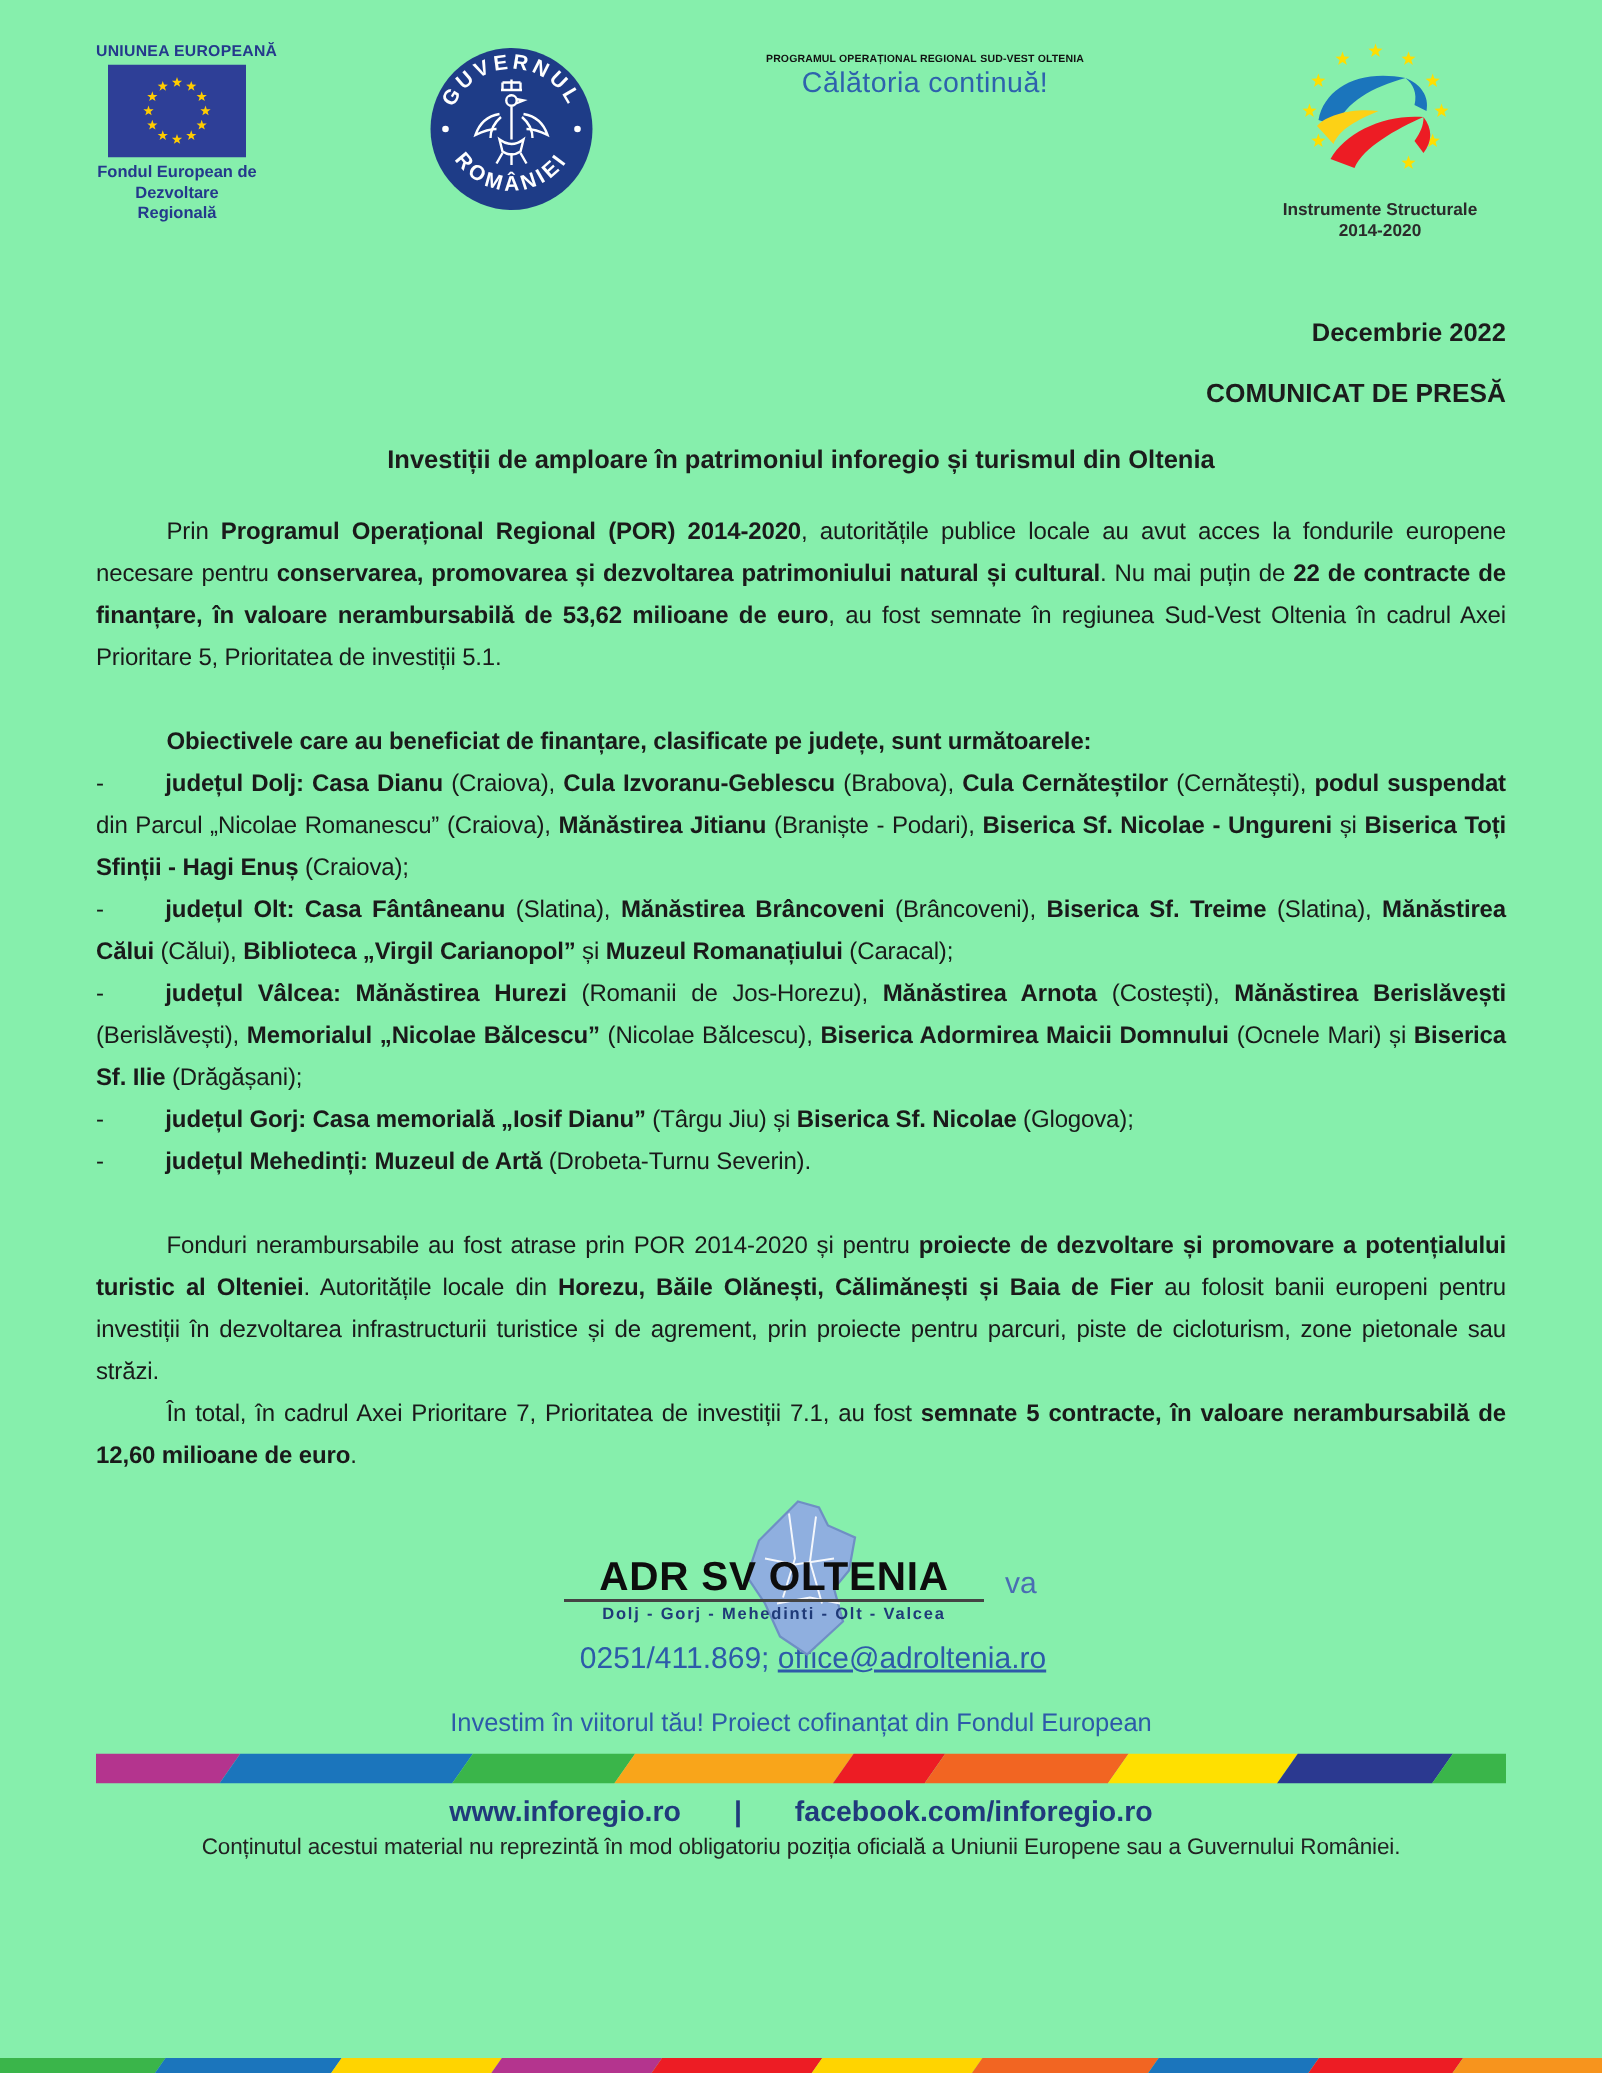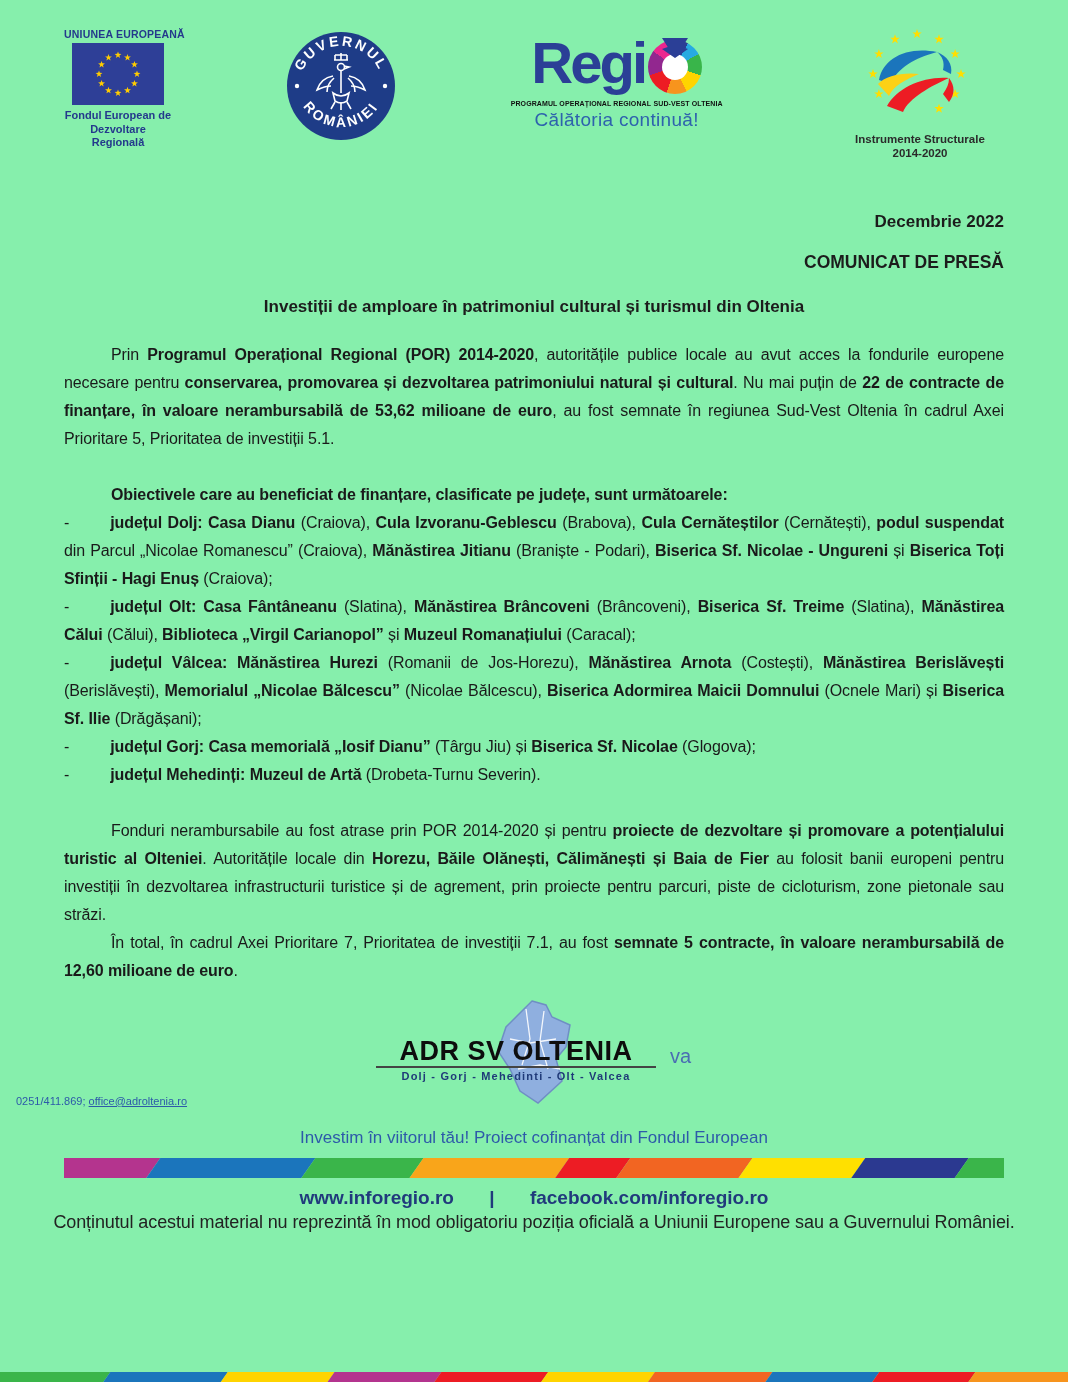--- a/index.html
+++ b/index.html
@@ -50,28 +50,28 @@
 
   
   .adr-block { position:relative; width:320px; margin:16px auto 0 auto; height:82px; }
   .adr-map { position:absolute; left:108px; top:-2px; z-index:0; }
   .adr-text { position:absolute; left:0; top:36px; z-index:1; width:284px; text-align:center; }
   .adr-title { font-size:27px; font-weight:bold; color:#0d0d0d; letter-spacing:0.5px; line-height:28px; }
   .adr-rule { height:2px; background:#444; margin:1px 2px 2px 2px; }
   .adr-counties { font-size:11px; font-weight:bold; color:#1f3a78; letter-spacing:1.2px; }
   .adr-fragment { position:absolute; left:296px; top:44px; z-index:0; color:#4a6db3; font-size:20px; }
 
-  .phone-line { margin-top:12px; text-align:left; font-size:11px; color:#2d5aa9;padding-left:16px; }
+  .phone-line { margin-top:12px; text-align:center; font-size:20px; color:#2d5aa9;padding-left:16px; }
   .phone-line .underline { text-decoration:underline; }
   .cofinance { margin-top:18px; text-align:center; font-size:17px; line-height:25px; color:#2d5aa9; }
 
   .bar-top { display:block; margin:8px auto 0 auto; }
   .web-line { margin-top:9px; text-align:center; font-weight:bold; font-size:19px; color:#203a7c; }
   .web-line .sep { padding:0 30px; }
-  .disclaimer { margin-top:3px; text-align:center; font-size:18px; color:#222; letter-spacing:-0.1px; }
+  .disclaimer { margin-top:3px; text-align:center; font-size:15px; color:#222; letter-spacing:-0.1px; }
 
   .bar-bottom { position:absolute; left:0; bottom:0; }
 </style>
 </head>
 <body>
 
 <div class="page">
 
   <div class="logo-row">
 
@@ -123,27 +123,20 @@
           <path d="M64,46 q12,2 16,14 q-8,-4 -14,-4"></path>
           <path d="M49,48 q-7,6 -7,14"></path>
           <path d="M63,48 q7,6 7,14"></path>
           <path d="M48,63 q8,6 16,0 l-2,8 q-6,4 -12,0 z"></path>
           <path d="M50,72 l-4,7 M62,72 l4,7 M56,72 v8"></path>
         </g>
       </svg>
     </div>
 
     <div class="regio-block">
-      <div class="regio-word">
-        <span class="regio-text">Regi</span>
-        <span class="regio-o">
-            <span class="hole"></span>
-            <span class="notch"></span>
-          </span>
-      </div>
       <div class="regio-sub">
         <span>PROGRAMUL OPERAȚIONAL REGIONAL</span>
         <span>SUD-VEST OLTENIA</span>
       </div>
       <div class="regio-tagline">Călătoria continuă!</div>
     </div>
 
     <div class="instr-block">
       <svg width="150" height="100" viewBox="0 0 150 100">
         <g id="instr-stars" fill="#ffde00">
@@ -167,21 +160,21 @@
       <div class="instr-caption">
         <div>Instrumente Structurale</div>
         <div>2014-2020</div>
       </div>
     </div>
   </div>
 
   <div class="content">
     <p class="date-line">Decembrie 2022</p>
     <p class="doc-title">COMUNICAT DE PRESĂ</p>
-    <p class="doc-subtitle">Investiții de amploare în patrimoniul cultural și turismul din Oltenia</p>
+    <p class="doc-subtitle">Investiții de amploare în patrimoniul inforegio și turismul din Oltenia</p>
     <div class="bodywrap">
         <p class="bodyp indent"><span>Prin </span><span class="b">Programul Operațional Regional (POR) 2014-2020</span><span>, autoritățile publice locale au avut acces la fondurile europene necesare pentru </span><span class="b">conservarea, promovarea și dezvoltarea patrimoniului natural și cultural</span><span>. Nu mai puțin de </span><span class="b">22 de contracte de finanțare, în valoare nerambursabilă de 53,62 milioane de euro</span><span>, au fost semnate în regiunea Sud-Vest Oltenia în cadrul Axei Prioritare 5, Prioritatea de investiții 5.1.</span></p>
         <p class="bodyp indent gap"><span class="b">Obiectivele care au beneficiat de finanțare, clasificate pe județe, sunt următoarele:</span></p>
         <p class="bodyp"><span class="dash">-</span><span class="tab"></span><span class="b">județul Dolj: Casa Dianu</span><span> (Craiova), </span><span class="b">Cula Izvoranu-Geblescu</span><span> (Brabova), </span><span class="b">Cula Cernăteștilor</span><span> (Cernătești), </span><span class="b">podul suspendat</span><span> din Parcul „Nicolae Romanescu” (Craiova), </span><span class="b">Mănăstirea Jitianu</span><span> (Braniște - Podari), </span><span class="b">Biserica Sf. Nicolae - Ungureni</span><span> și </span><span class="b">Biserica Toți Sfinții - Hagi Enuș</span><span> (Craiova);</span></p>
         <p class="bodyp"><span class="dash">-</span><span class="tab"></span><span class="b">județul Olt: Casa Fântâneanu</span><span> (Slatina), </span><span class="b">Mănăstirea Brâncoveni</span><span> (Brâncoveni), </span><span class="b">Biserica Sf. Treime</span><span> (Slatina), </span><span class="b">Mănăstirea Călui</span><span> (Călui), </span><span class="b">Biblioteca „Virgil Carianopol”</span><span> și </span><span class="b">Muzeul Romanațiului</span><span> (Caracal);</span></p>
         <p class="bodyp"><span class="dash">-</span><span class="tab"></span><span class="b">județul Vâlcea: Mănăstirea Hurezi</span><span> (Romanii de Jos-Horezu), </span><span class="b">Mănăstirea Arnota</span><span> (Costești), </span><span class="b">Mănăstirea Berislăvești</span><span> (Berislăvești), </span><span class="b">Memorialul „Nicolae Bălcescu”</span><span> (Nicolae Bălcescu), </span><span class="b">Biserica Adormirea Maicii Domnului</span><span> (Ocnele Mari) și </span><span class="b">Biserica Sf. Ilie</span><span> (Drăgășani);</span></p>
         <p class="bodyp"><span class="dash">-</span><span class="tab"></span><span class="b">județul Gorj: Casa memorială „Iosif Dianu”</span><span> (Târgu Jiu) și </span><span class="b">Biserica Sf. Nicolae</span><span> (Glogova);</span></p>
         <p class="bodyp"><span class="dash">-</span><span class="tab"></span><span class="b">județul Mehedinți: Muzeul de Artă</span><span> (Drobeta-Turnu Severin).</span></p>
         <p class="bodyp indent gap"><span>Fonduri nerambursabile au fost atrase prin POR 2014-2020 și pentru </span><span class="b">proiecte de dezvoltare și promovare a potențialului turistic al Olteniei</span><span>. Autoritățile locale din </span><span class="b">Horezu, Băile Olănești, Călimănești și Baia de Fier</span><span> au folosit banii europeni pentru investiții în dezvoltarea infrastructurii turistice și de agrement, prin proiecte pentru parcuri, piste de cicloturism, zone pietonale sau străzi.</span></p>
         <p class="bodyp indent"><span>În total, în cadrul Axei Prioritare 7, Prioritatea de investiții 7.1, au fost </span><span class="b">semnate 5 contracte, în valoare nerambursabilă de 12,60 milioane de euro</span><span>.</span></p>

